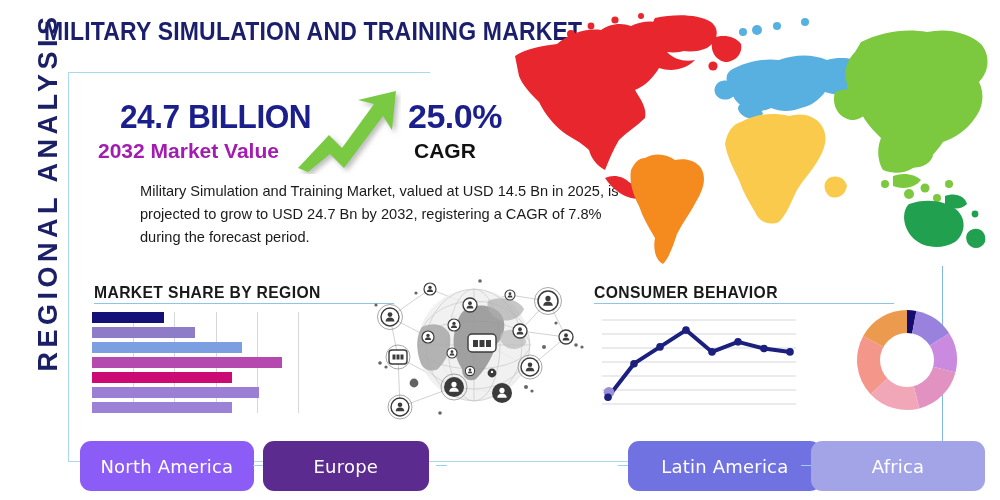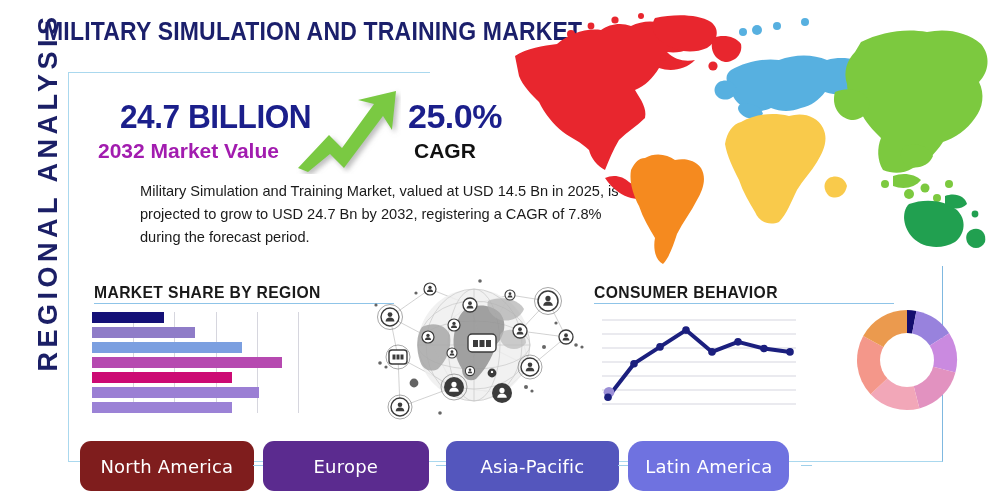--- a/index.html
+++ b/index.html
@@ -453,23 +453,23 @@
         <path d="M52 52 L94.21639627510075 25.208660251050173 A50 50 0 0 1 100.42915805643156 64.43449435824274 Z" fill="#ca8ae0"></path>
         <path d="M52 52 L100.42915805643156 64.43449435824274 A50 50 0 0 1 64.43449435824274 100.42915805643156 Z" fill="#e292c0"></path>
         <path d="M52 52 L64.43449435824274 100.42915805643156 A50 50 0 0 1 15.551568628929417 86.22735529643442 Z" fill="#f2a7b8"></path>
         <path d="M52 52 L15.551568628929417 86.22735529643442 A50 50 0 0 1 8.184665997806825 27.91231629491423 Z" fill="#f4978a"></path>
         <path d="M52 52 L8.184665997806825 27.91231629491423 A50 50 0 0 1 51.99999999999999 2 Z" fill="#eb9a4e"></path>
       </g>
     <circle cx="52" cy="52" r="27" fill="#ffffff"></circle>
   </svg>
 
   <div class="region-bar" id="region-bar">
-      <div class="region-btn" style="left: 0px; width: 173.8px; background: #7f1d1d; text-align: right;">North America</div>
+      <div class="region-btn" style="left: 0px; width: 173.8px; background: #8b5cf6; text-align: right;">North America</div>
       <div class="region-connector" style="left: 172.8px; width: 11px;"></div>
       <div class="region-btn" style="left: 182.8px; width: 166px; background: rgb(91, 43, 143);">Europe</div>
       <div class="region-connector" style="left: 355.6px; width: 11px;"></div>
-      <div class="region-btn" style="left: 365.6px; width: 173.8px; background: rgb(84, 86, 189);">Asia-Pacific</div>
       <div class="region-connector" style="left: 538.4px; width: 11px;"></div>
-      <div class="region-btn" style="left: 548.4px; width: 161px; background: rgb(111, 114, 224); border-radius: 15px;">Latin America</div>
+      <div class="region-btn" style="left: 548.4px; width: 193px; background: rgb(111, 114, 224);">Latin America</div>
       <div class="region-connector" style="left: 721.2px; width: 11px;"></div>
+      <div class="region-btn" style="left: 731.2px; width: 173.8px; background: rgb(163, 164, 232);">Africa</div>
     </div>
 
 </div>
 
 </body></html>

